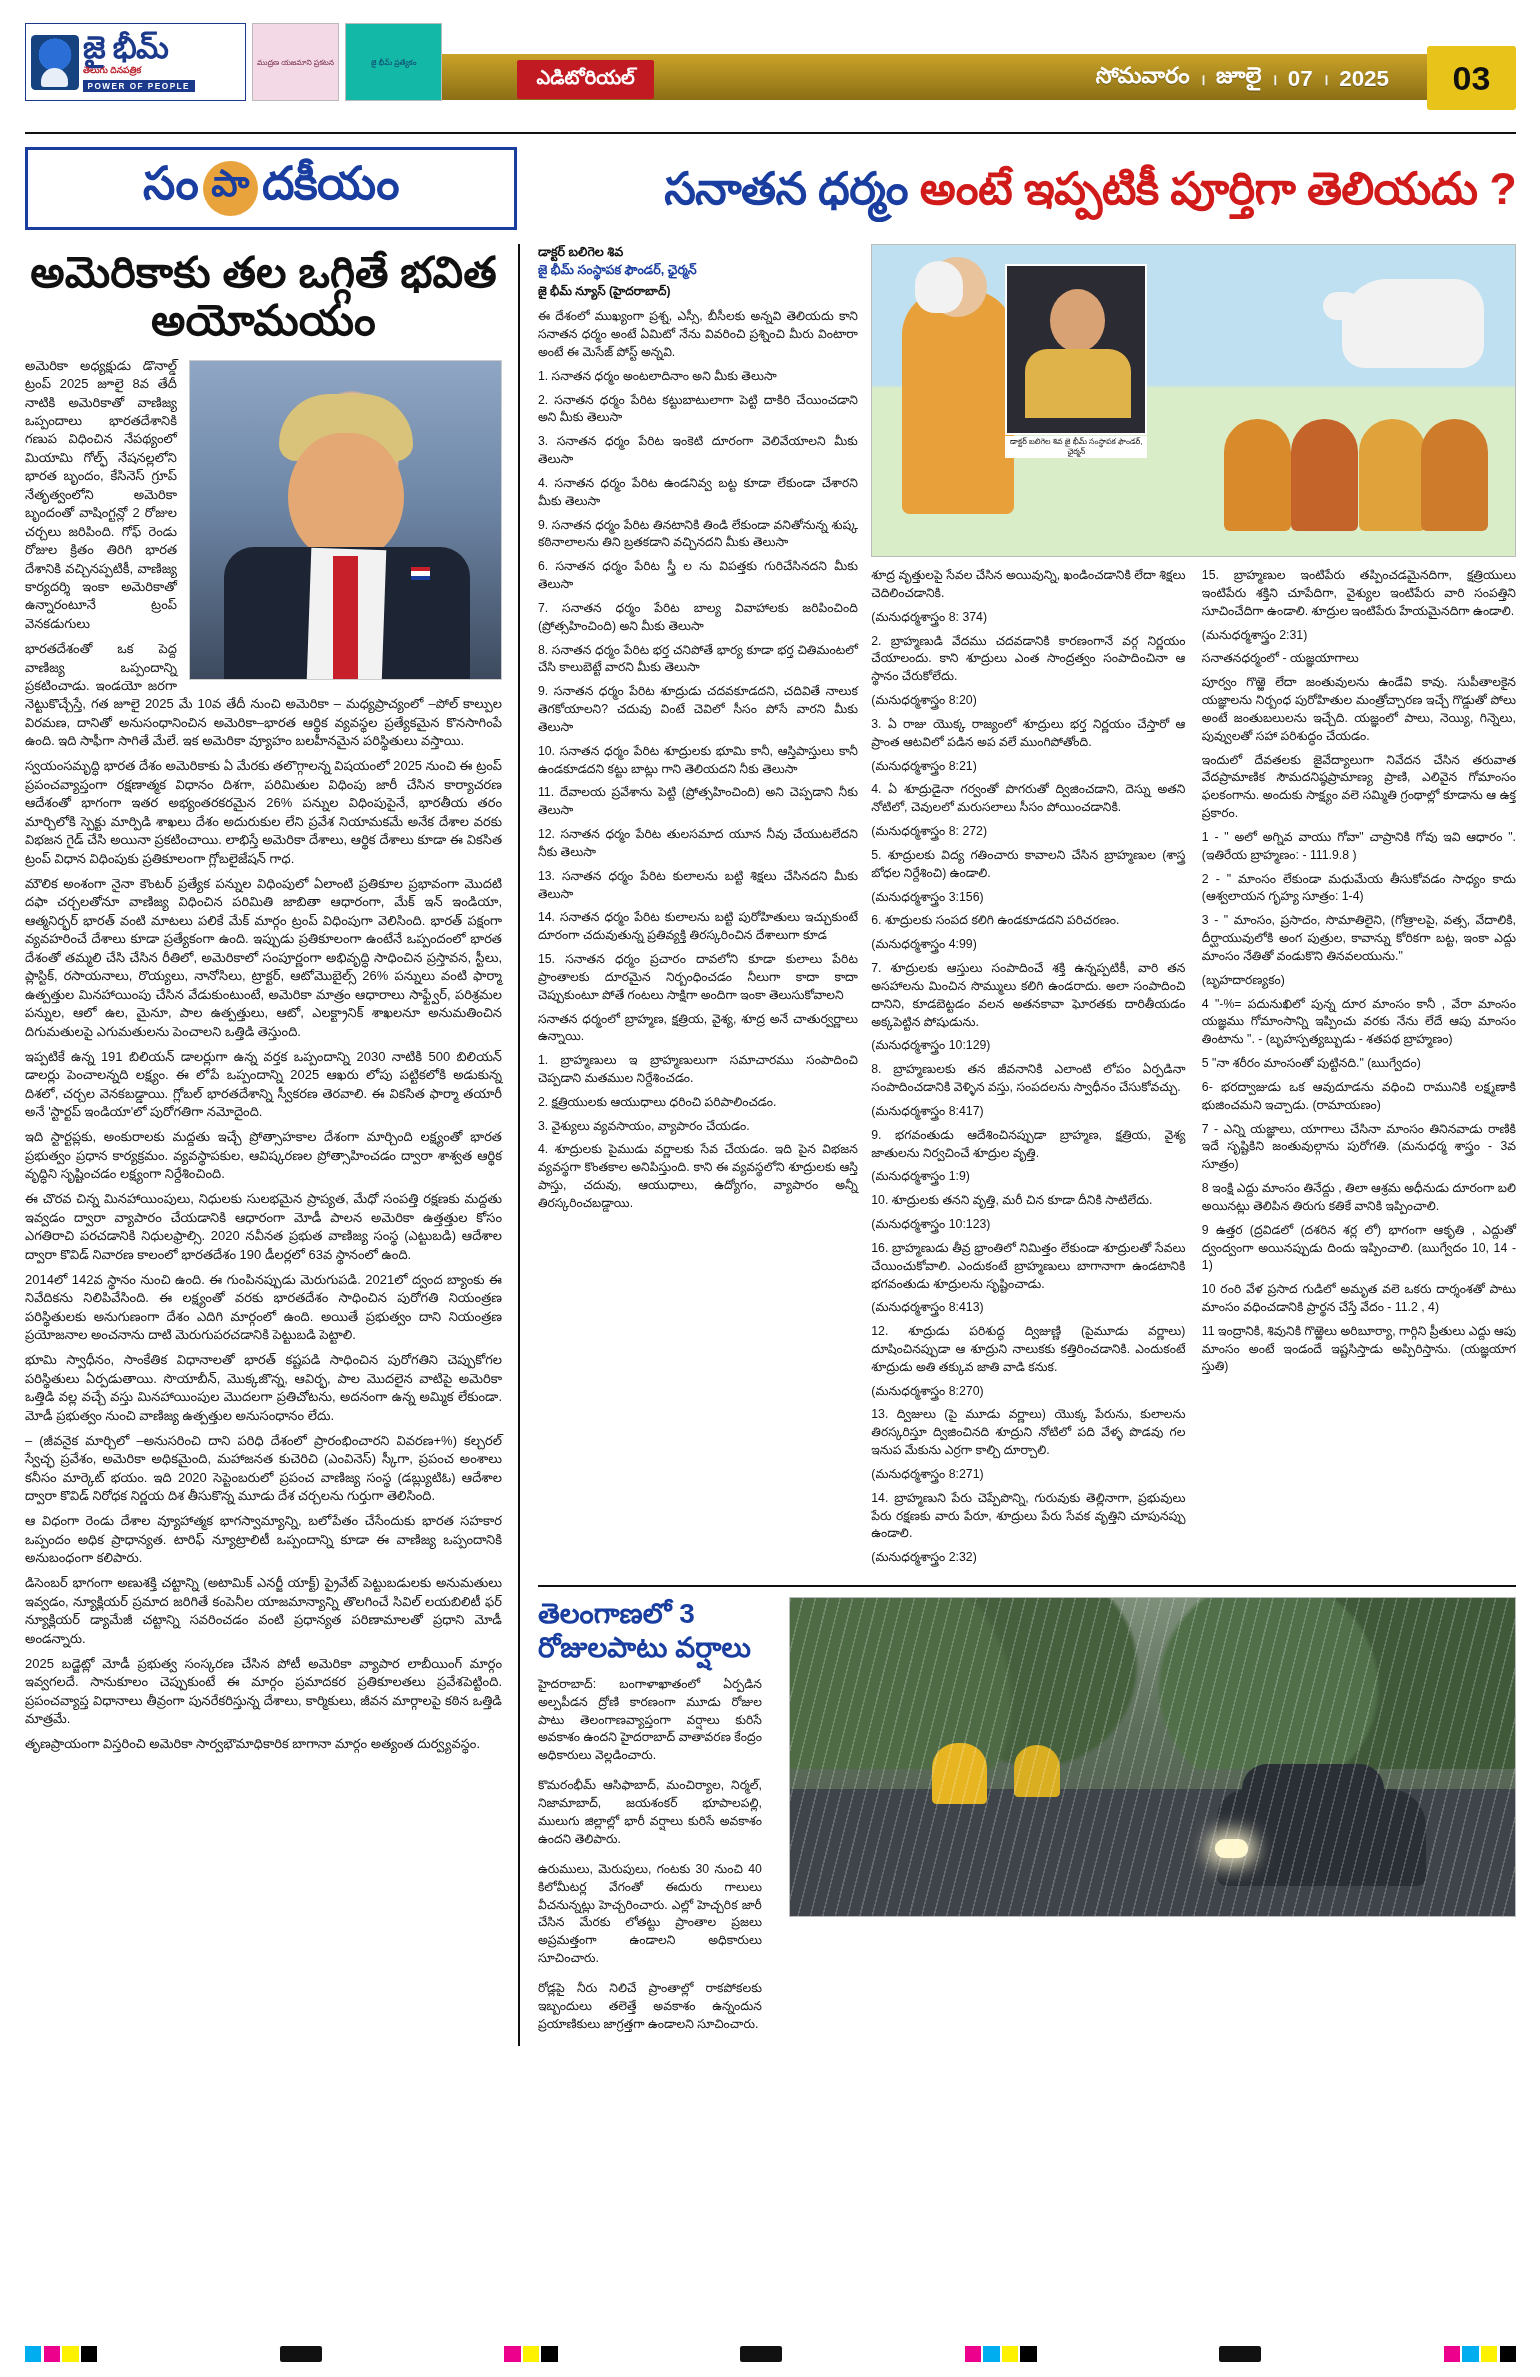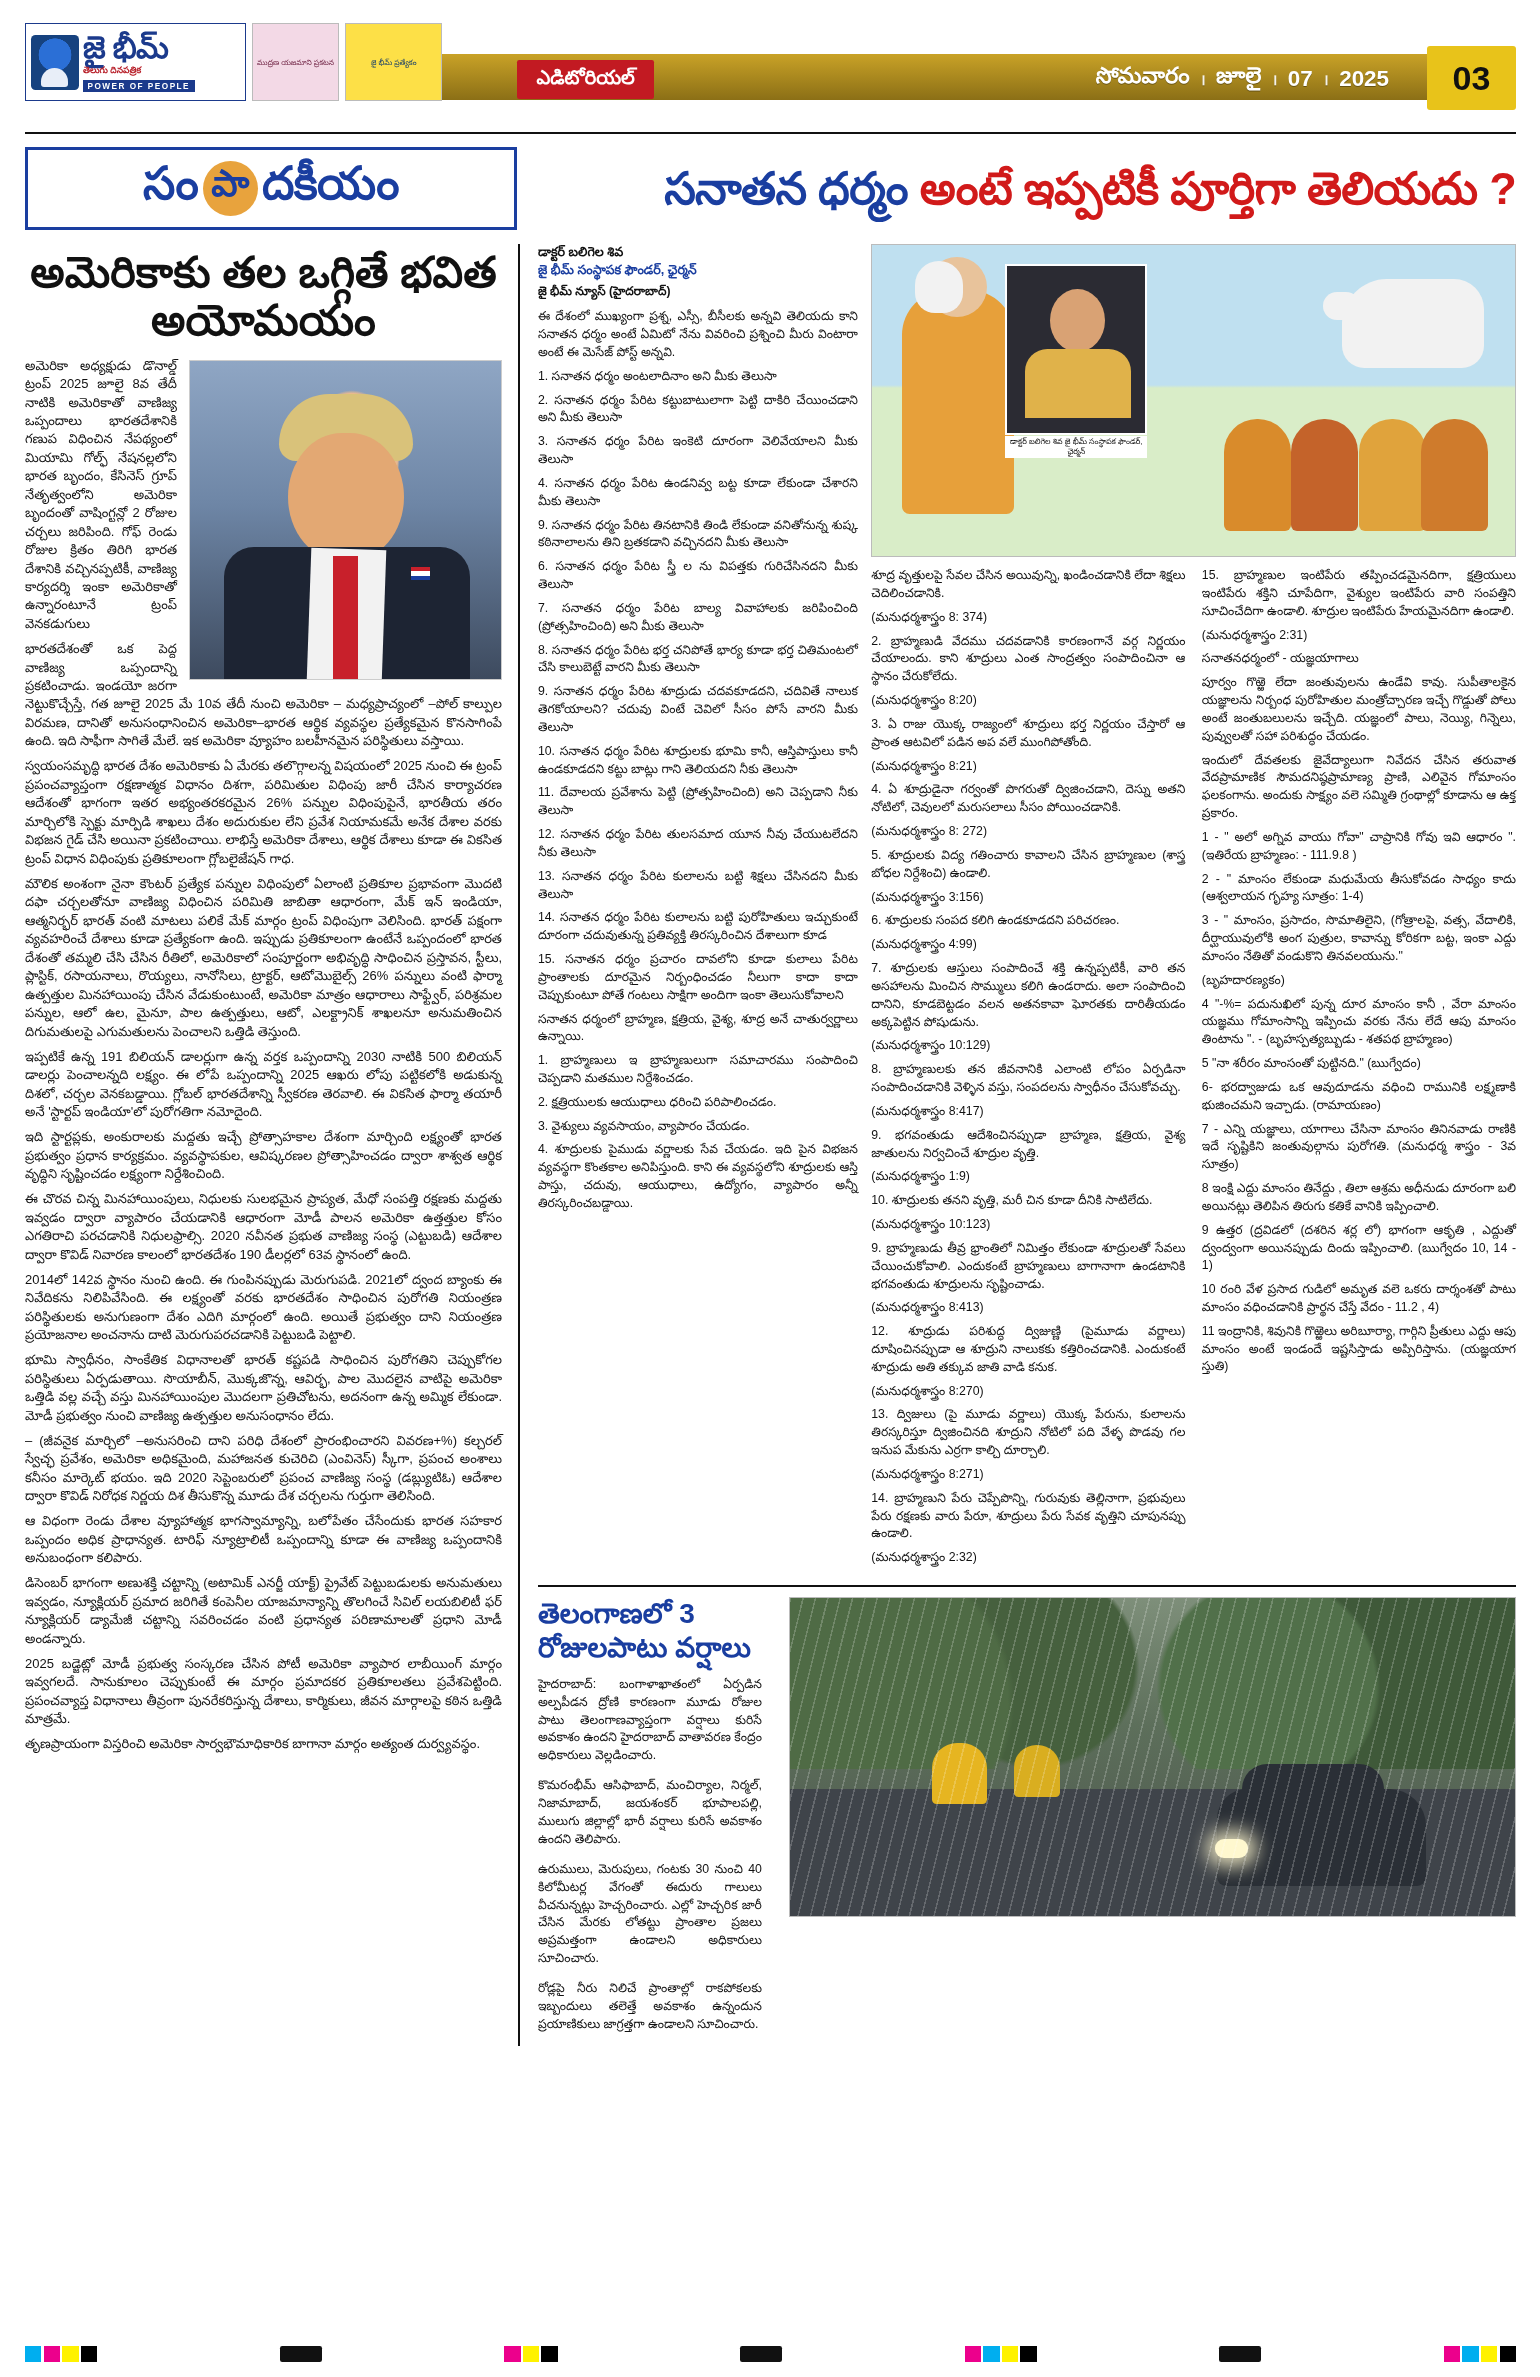--- a/index.html
+++ b/index.html
@@ -62,21 +62,21 @@
   .logo-power {
     margin-top:3px; font-size:8.2px; letter-spacing:1.5px; font-weight:700;
     color:#fff; background:#1b3a8c; padding:1.5px 4.5px; text-align:center;
   }
   .logo-ad {
     width: 89px; height: 78px; background:#f3d9e6; border:0.7px solid #bbb;
     display:flex; flex-direction:column; align-items:center; justify-content:center;
     font-size:7.5px; color:#6a1b3d; text-align:center; line-height:1.2;
   }
   .logo-ad2 {
-    width: 98px; height: 78px; background:#fde047; border:0.7px solid #bbb;
+    width: 98px; height: 78px; background:#14b8a6; border:0.7px solid #bbb;
     display:flex; align-items:center; justify-content:center;
     font-size:7.5px; color:#123a6b; text-align:center; line-height:1.2;
   }
 
   .mast-right {
     flex: 1;
     position: relative;
     height: 82px;
   }
   .gold-bar {
@@ -404,21 +404,21 @@
               <p>6. శూద్రులకు సంపద కలిగి ఉండకూడదని పరిచరణం.</p>
               <p>(మనుధర్మశాస్త్రం 4:99)</p>
               <p>7. శూద్రులకు ఆస్తులు సంపాదించే శక్తి ఉన్నప్పటికీ, వారి తన అసహాలను మించిన సొమ్ములు కలిగి ఉండరాదు. అలా సంపాదించి దానిని, కూడబెట్టడం వలన అతనకావా ఘోరతకు దారితీయడం అక్కపెట్టిన పోషుడును.</p>
               <p>(మనుధర్మశాస్త్రం 10:129)</p>
               <p>8. బ్రాహ్మణులకు తన జీవనానికి ఎలాంటి లోపం ఏర్పడినా సంపాదించడానికి వెళ్ళిన వస్తు, సంపదలను స్వాధీనం చేసుకోవచ్చు.</p>
               <p>(మనుధర్మశాస్త్రం 8:417)</p>
               <p>9. భగవంతుడు ఆదేశించినప్పుడా బ్రాహ్మణ, క్షత్రియ, వైశ్య జాతులను నిర్వచించే శూద్రుల వృత్తి.</p>
               <p>(మనుధర్మశాస్త్రం 1:9)</p>
               <p>10. శూద్రులకు తనని వృత్తి, మరీ చిన కూడా దీనికి సాటిలేదు.</p>
               <p>(మనుధర్మశాస్త్రం 10:123)</p>
-              <p>9. బ్రాహ్మణుడు తీవ్ర భ్రాంతిలో నిమిత్తం లేకుండా శూద్రులతో సేవలు చేయించుకోవాలి. ఎందుకంటే బ్రాహ్మణులు బాగానాగా ఉండటానికి భగవంతుడు శూద్రులను సృష్టించాడు.</p>
+              <p>16. బ్రాహ్మణుడు తీవ్ర భ్రాంతిలో నిమిత్తం లేకుండా శూద్రులతో సేవలు చేయించుకోవాలి. ఎందుకంటే బ్రాహ్మణులు బాగానాగా ఉండటానికి భగవంతుడు శూద్రులను సృష్టించాడు.</p>
               <p>(మనుధర్మశాస్త్రం 8:413)</p>
               <p>12. శూద్రుడు పరిశుద్ధ ద్విజుణ్ణి (పైమూడు వర్ణాలు) దూషించినప్పుడా ఆ శూద్రుని నాలుకకు కత్తిరించడానికి. ఎందుకంటే శూద్రుడు అతి తక్కువ జాతి వాడి కనుక.</p>
               <p>(మనుధర్మశాస్త్రం 8:270)</p>
               <p>13. ద్విజులు (పై మూడు వర్ణాలు) యొక్క పేరును, కులాలను తిరస్కరిస్తూ ద్విజించినది శూద్రుని నోటిలో పది వేళ్ళ పొడవు గల ఇనుప మేకును ఎర్రగా కాల్చి దూర్చాలి.</p>
               <p>(మనుధర్మశాస్త్రం 8:271)</p>
               <p>14. బ్రాహ్మణుని పేరు చెప్పేపొన్ని, గురువుకు తెల్లినాగా, ప్రభువులు పేరు రక్షణకు వారు పేరూ, శూద్రులు పేరు సేవక వృత్తిని చూపునప్పు ఉండాలి.</p>
               <p>(మనుధర్మశాస్త్రం 2:32)</p>
             </div>
             <div>
               <p>15. బ్రాహ్మణుల ఇంటిపేరు తప్పించడమైనదిగా, క్షత్రియులు ఇంటిపేరు శక్తిని చూపేదిగా, వైశ్యుల ఇంటిపేరు వారి సంపత్తిని సూచించేదిగా ఉండాలి. శూద్రుల ఇంటిపేరు హేయమైనదిగా ఉండాలి.</p>

